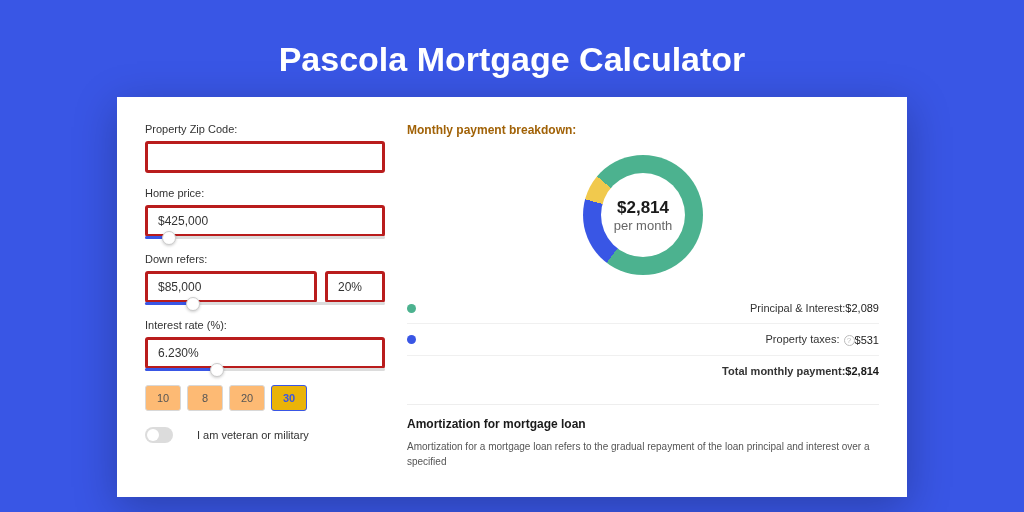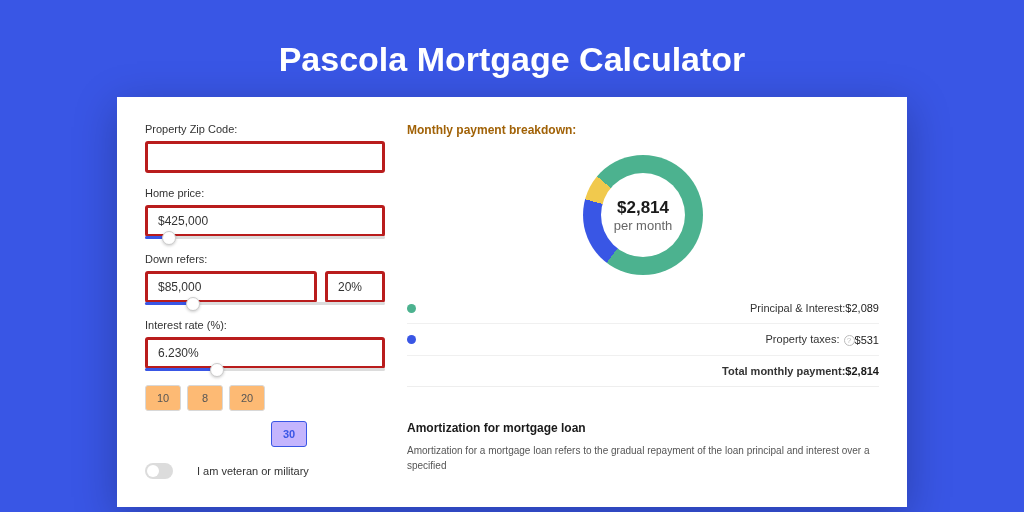--- a/index.html
+++ b/index.html
@@ -69,25 +69,24 @@
   .period-btn {
     border: 1px solid #d8d8d8;
     border-radius: 3px;
     width: 36px; height: 26px;
     font-size: 11px;
     background: #fdba74;
     color: #555;
     cursor: pointer;
   }
   .period-btn.active {
-    background: #c4b5fd;
+    background: #eab308;
     border-color: #3956e5;
     color: #3956e5;
     font-weight: 700;
-    margin-top: 36px;
   }
   .toggle-row { display: flex; align-items: center; gap: 24px; margin-top: 16px; }
   .toggle {
     width: 28px; height: 16px;
     background: #dcdcdc;
     border-radius: 10px;
     position: relative;
   }
   .toggle::after {
     content: "";
@@ -123,21 +122,21 @@
   .info-icon {
     display: inline-flex;
     width: 11px; height: 11px;
     border: 1px solid #bbb;
     border-radius: 50%;
     color: #bbb;
     font-size: 8px;
     align-items: center; justify-content: center;
     margin-left: 4px;
   }
-  .amort { border-top: 1px solid #eee; padding-top: 34px; }
+  .amort { margin-top: 18px; border-top: 1px solid #eee; padding-top: 12px; }
   .amort-title { font-size: 12px; font-weight: 700; margin-bottom: 8px; color: #1a1a1a; }
   .amort-text { font-size: 10px; color: #555; line-height: 1.5; }
 </style>
 </head>
 <body>
 
 <h1 class="page-title">Pascola Mortgage Calculator</h1>
 
 <div class="card">
 

